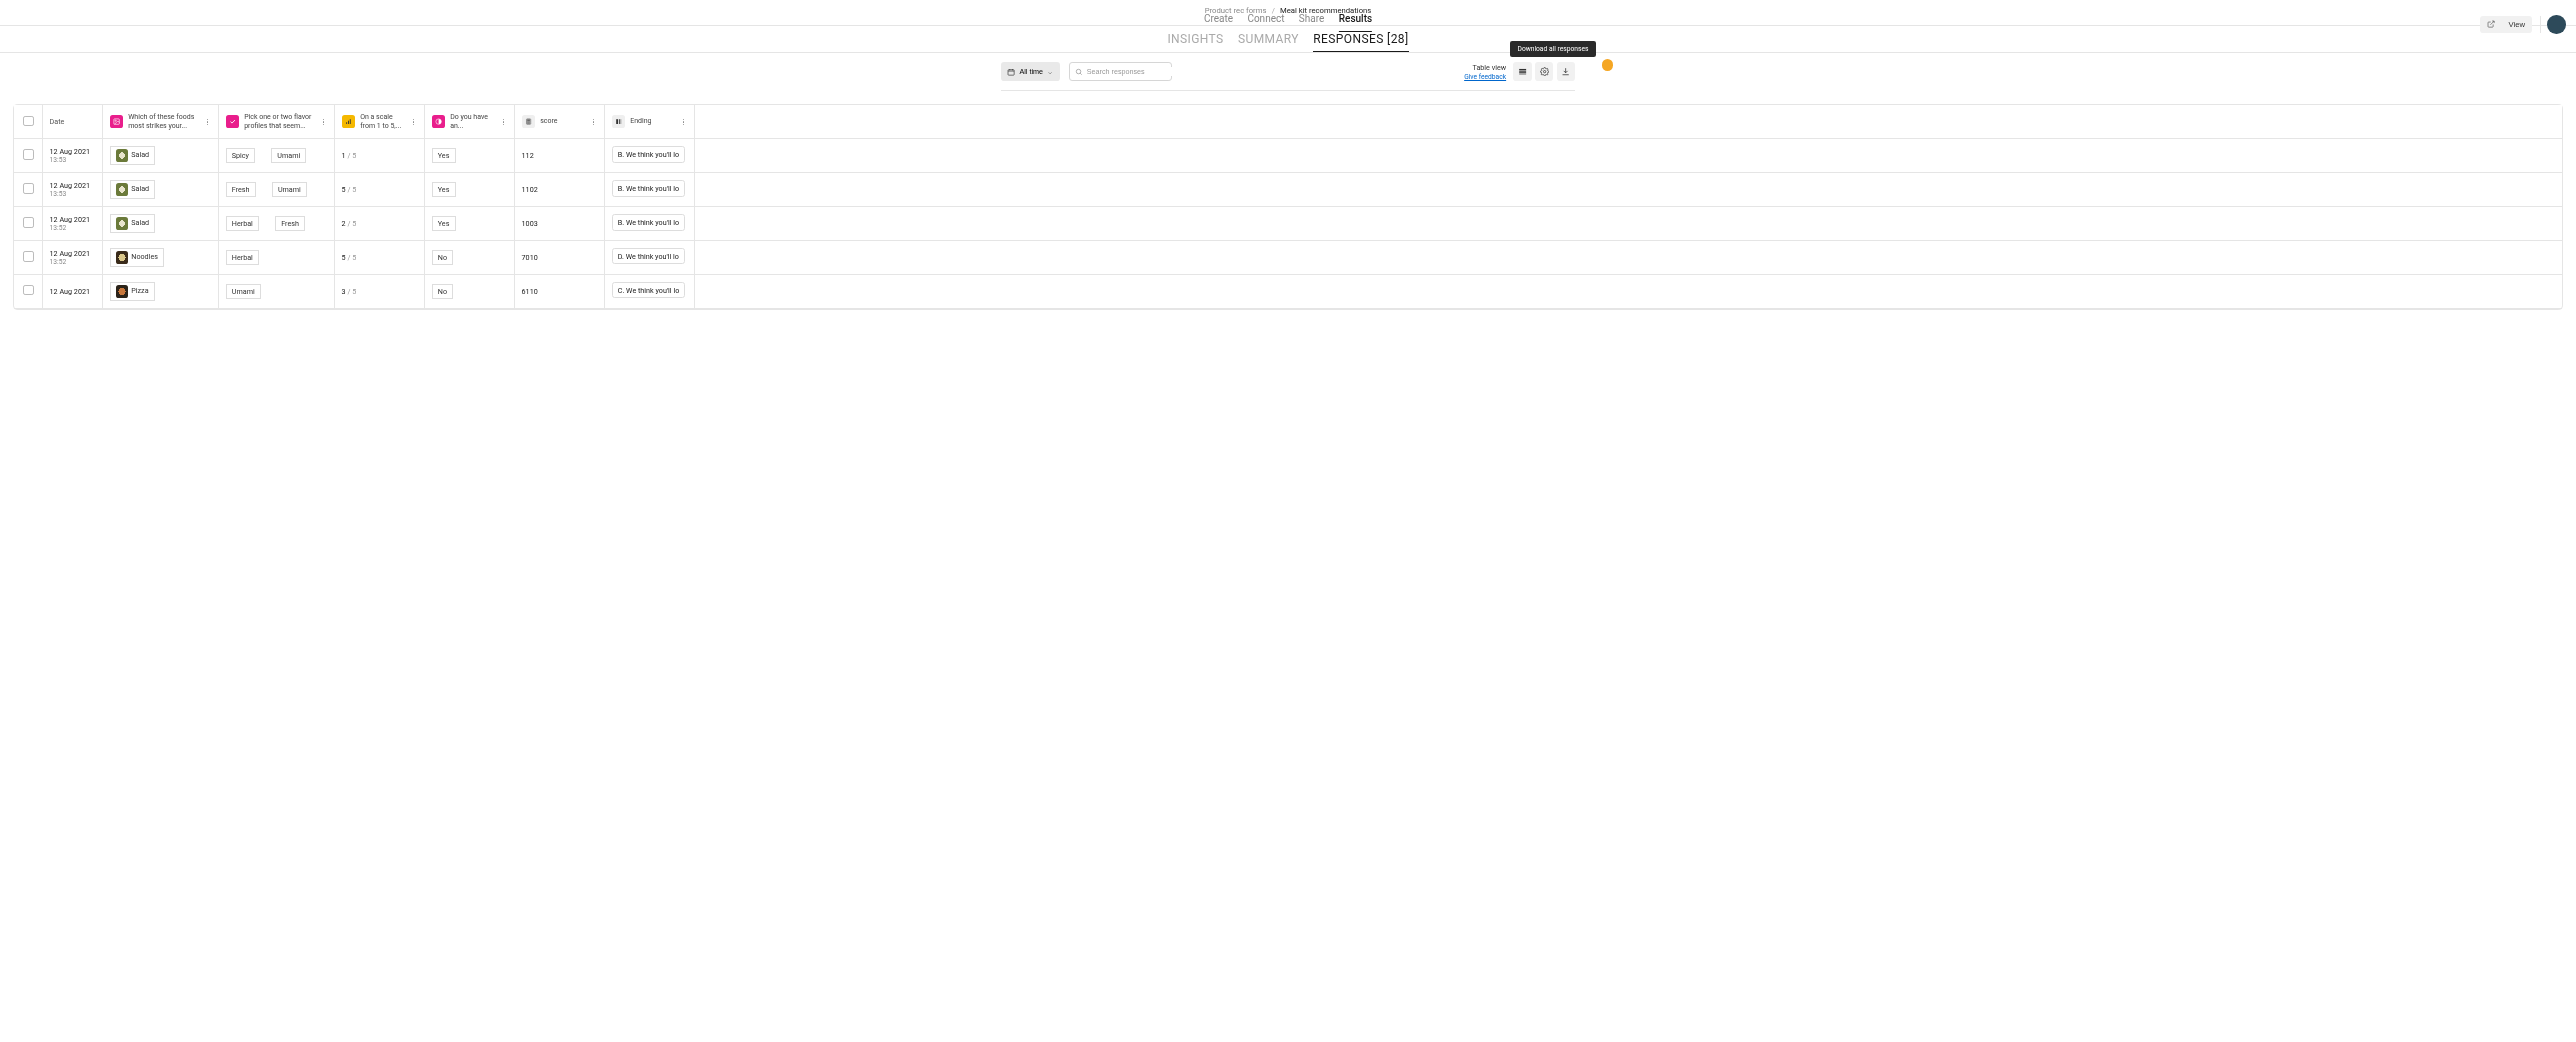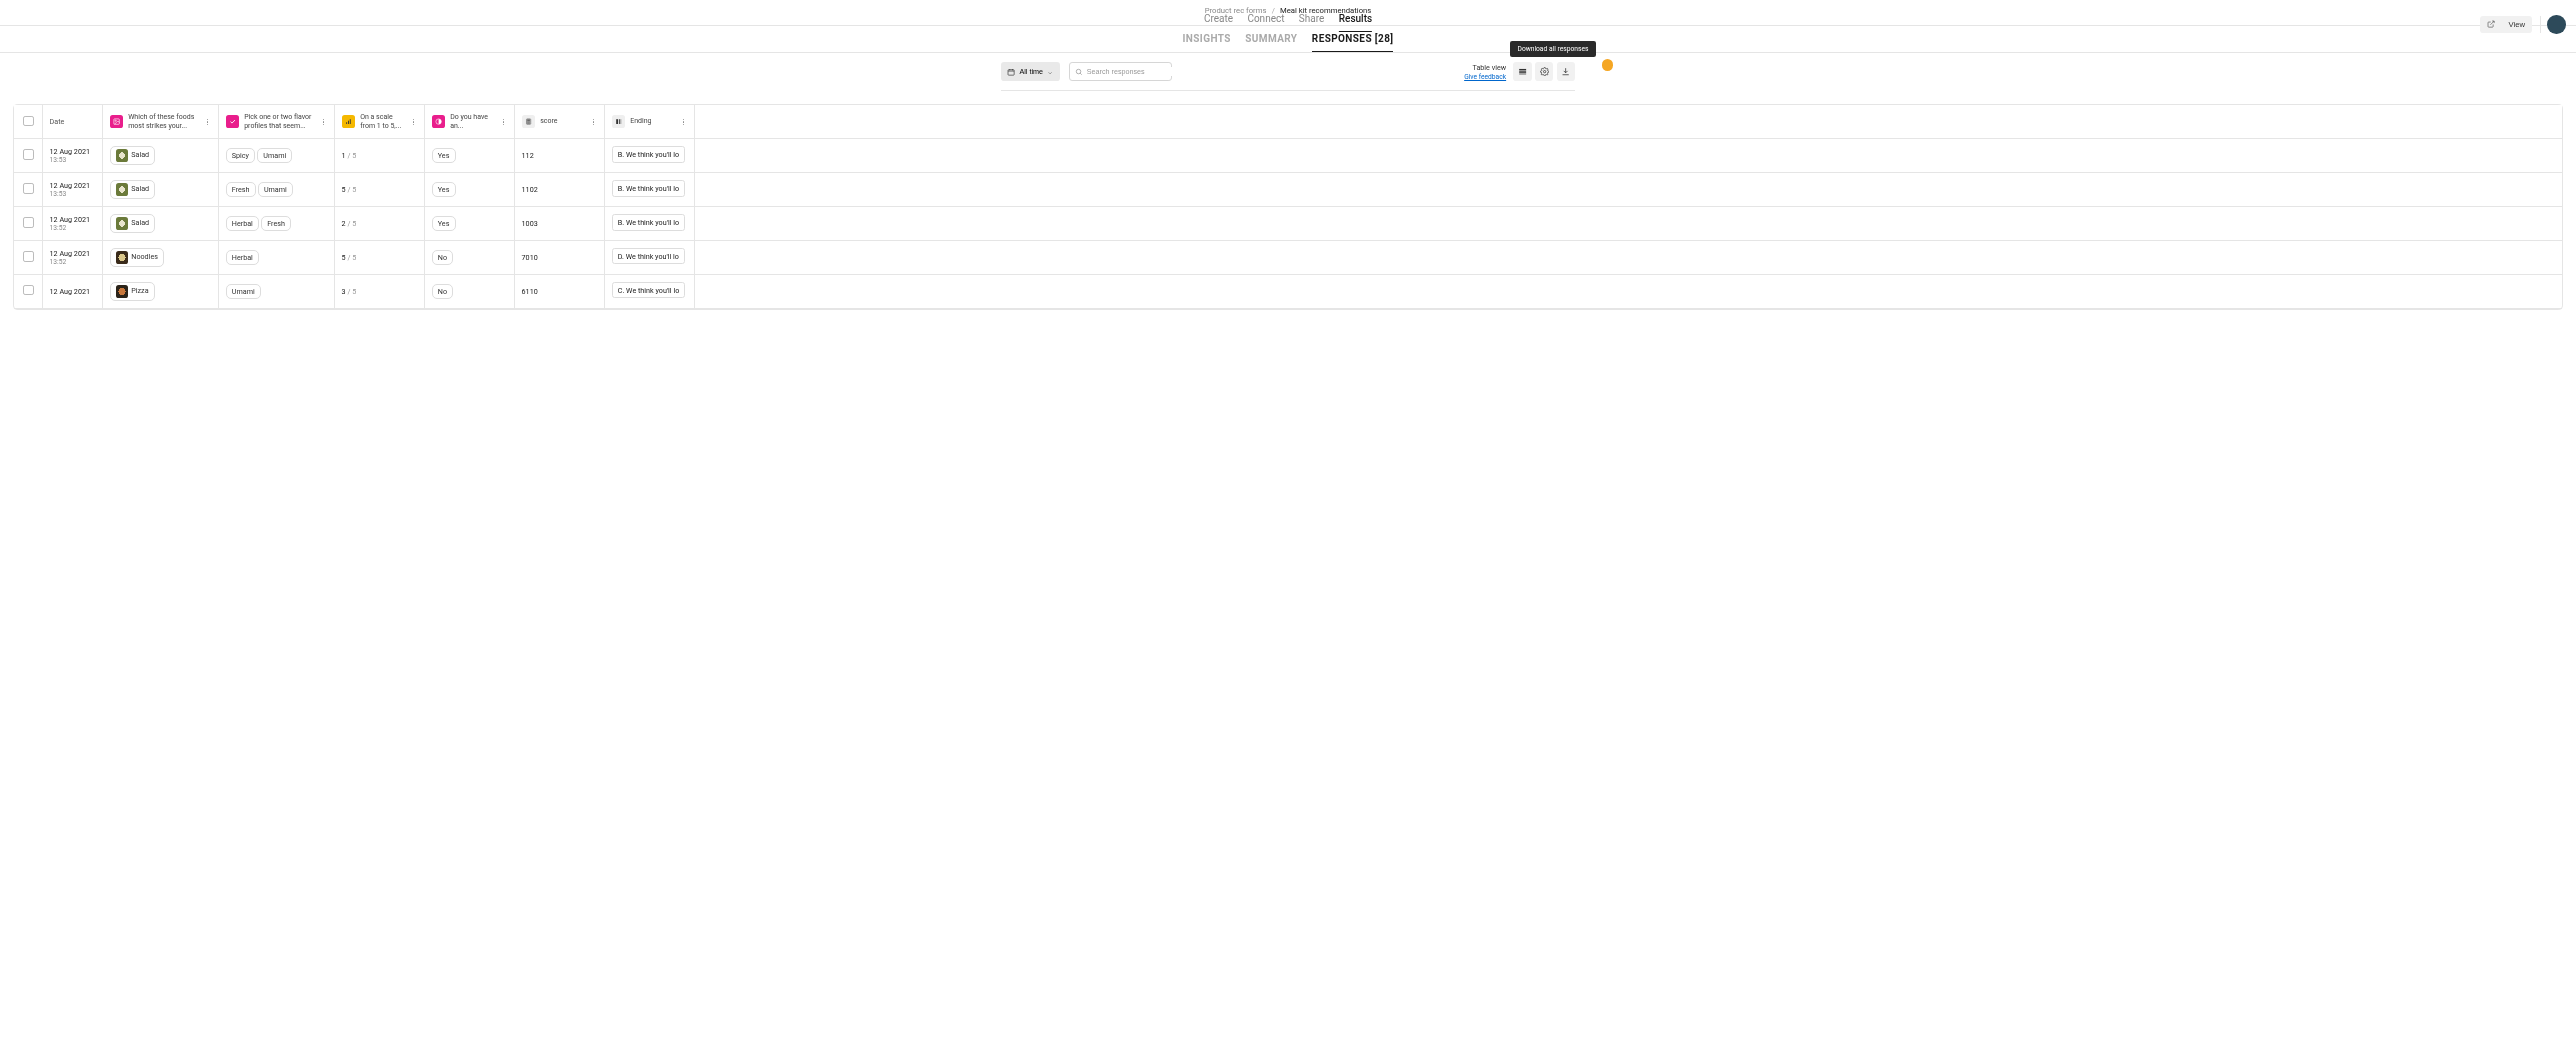--- a/index.html
+++ b/index.html
@@ -80,23 +80,23 @@
       border-bottom: 0.5px solid #e5e5e5;
       height: 27px;
     }
     .subnav-inner {
       display: flex;
       gap: 14.4px;
       align-items: center;
     }
     .subnav-tab {
       color: #aaa;
-      font-size: 10px;
+      font-size: 12px;
       letter-spacing: 0.4px;
-      font-weight: 700;
+      font-weight: 400;
       height: 100%;
       display: flex;
       align-items: center;
       border-bottom: 1px solid transparent;
       cursor: pointer;
     }
     .subnav-tab.active { color: #1a1a1a; border-bottom-color: #1a1a1a; }
     .toolbar {
       display: flex;
       align-items: center;
@@ -255,23 +255,23 @@
       display: inline-block;
       vertical-align: middle;
       margin-right: 3.1px;
     }
     .thumb.salad { background: radial-gradient(circle, #e8e4cc 35%, #6b7a3a 36%); }
     .thumb.noodles { background: radial-gradient(circle, #d9c689 40%, #3a2b1a 41%); }
     .thumb.pizza { background: radial-gradient(circle, #c7763a 40%, #2b2319 41%); }
     .chip {
       display: inline-block;
       border: 0.5px solid #ddd;
-      border-radius: 5px;
+      border-radius: 0;
       padding: 2.1px 5.2px;
-      margin-right: 2px;
+      margin-right: 16px;
       font-size: 7.2px;
       color: #333;
       background: #fff;
     }
     .scale-max { color: #999; }
     .ending-chip {
       border: 0.5px solid #ddd;
       border-radius: 2.6px;
       padding: 2.6px 5.2px;
       white-space: nowrap;

